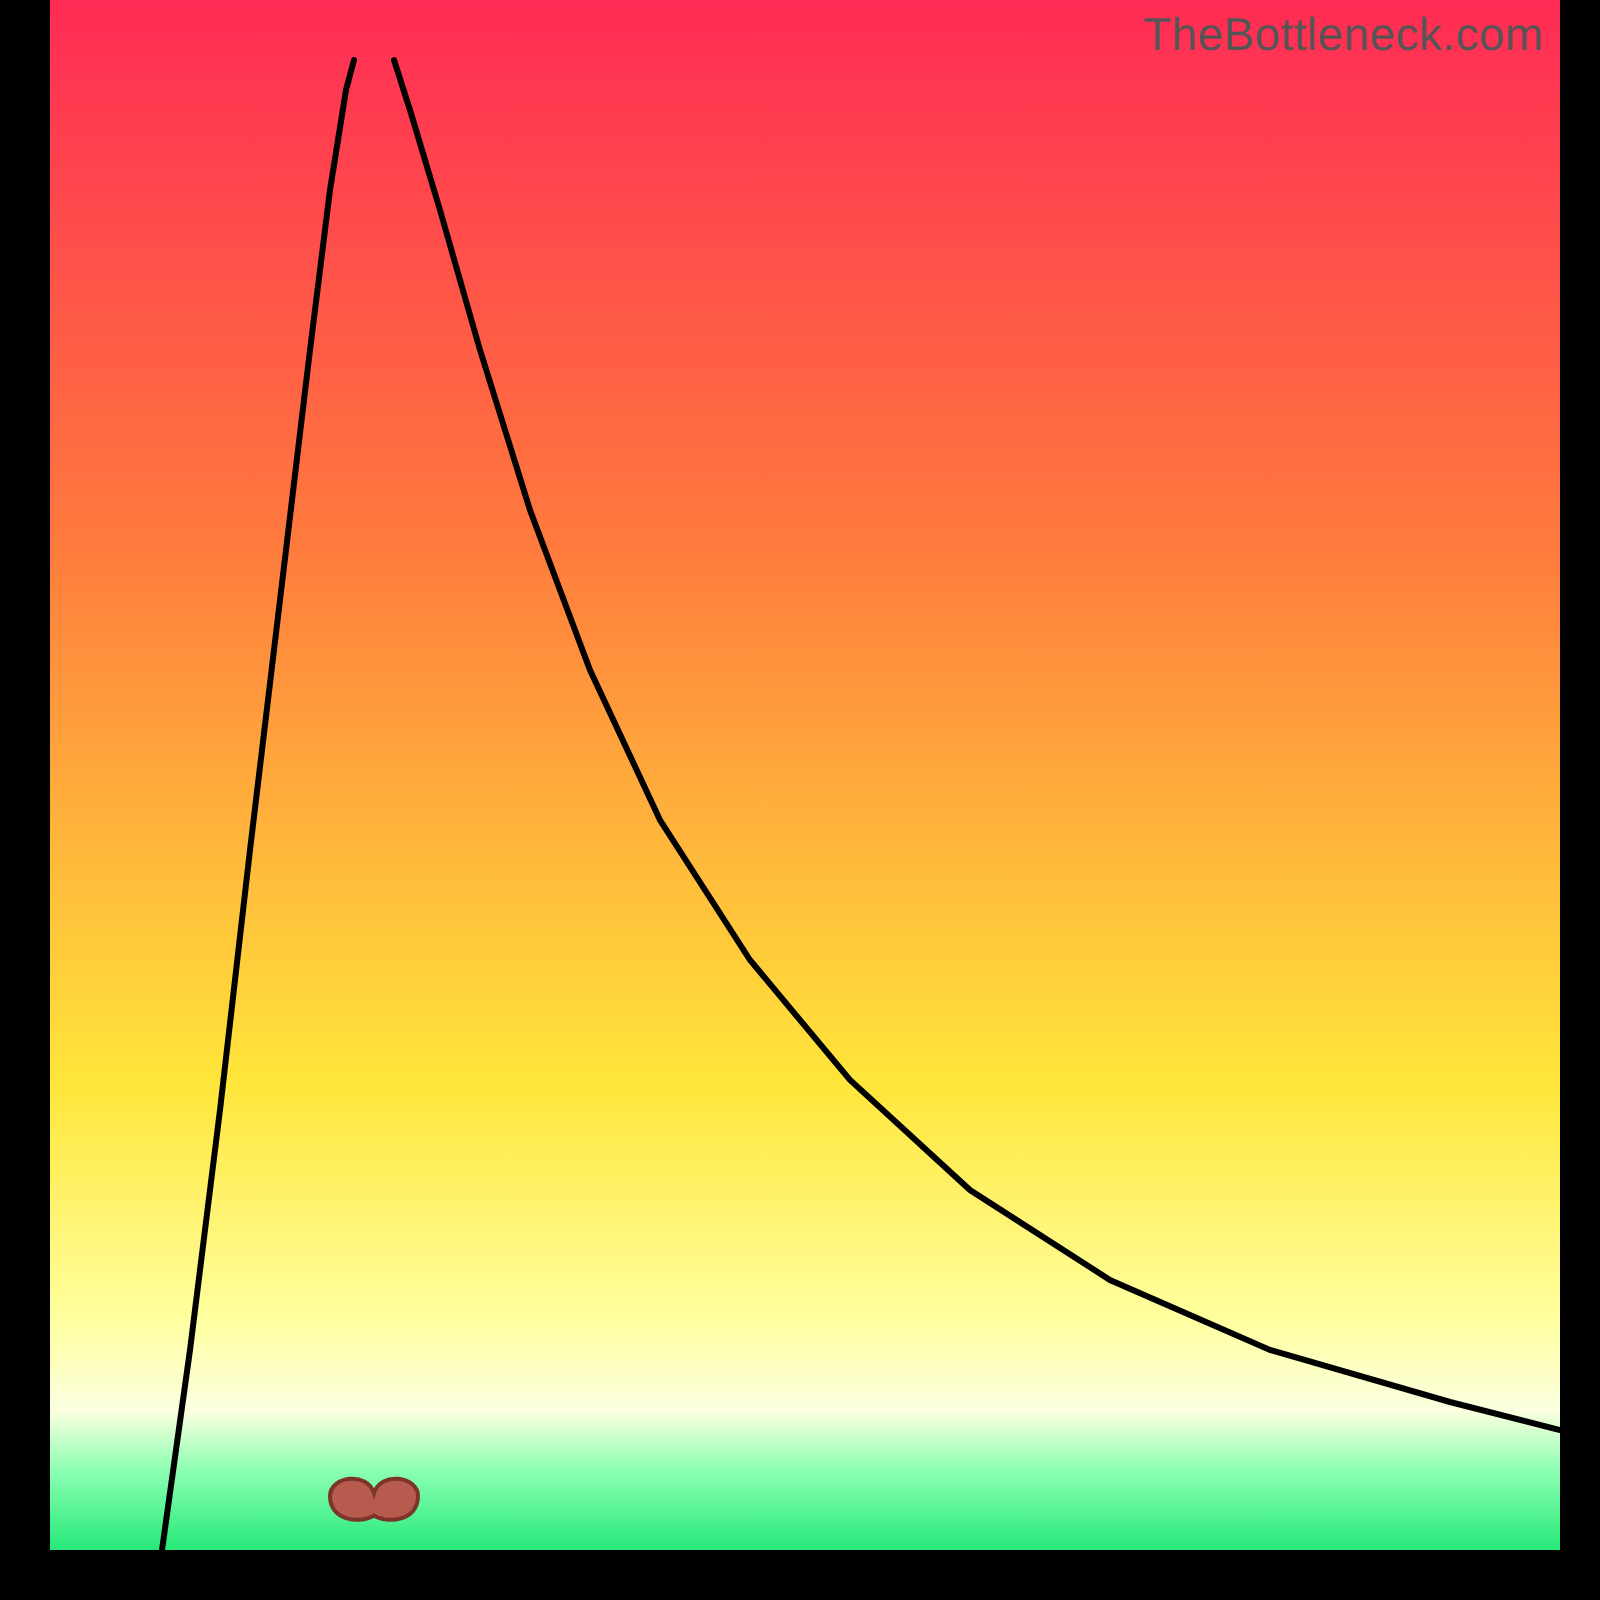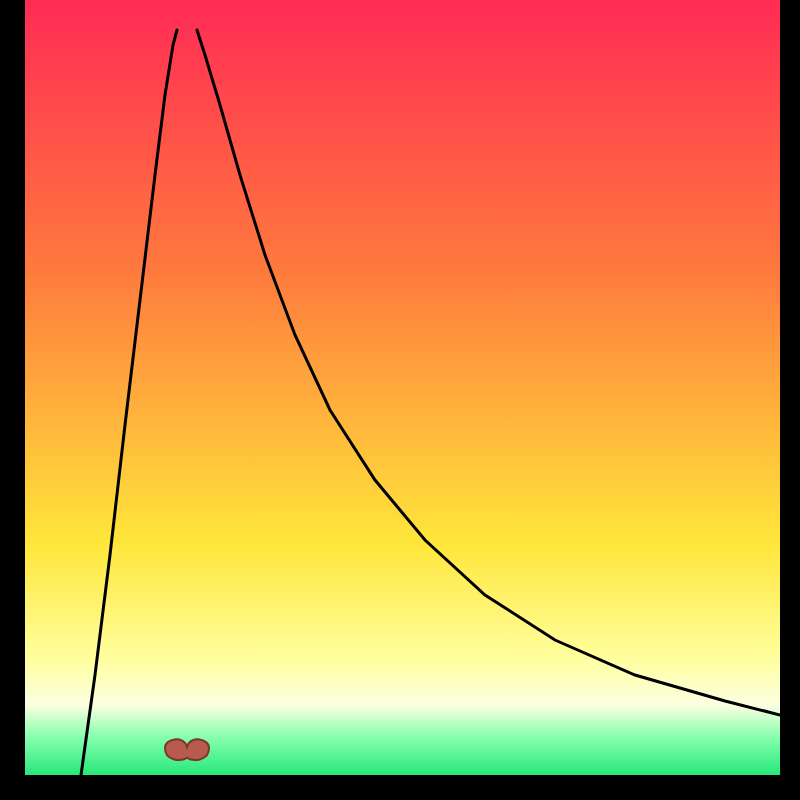--- a/index.html
+++ b/index.html
@@ -64,14 +64,15 @@
       <path id="left-path" fill="none" stroke="#000000" stroke-width="3" stroke-linecap="round" d="M56.0 775.0 L70.0 675.0 L85.0 555.0 L100.0 425.0 L115.0 300.0 L130.0 175.0 L140.0 95.0 L148.0 45.0 L152.0 30.0"></path>
       <path id="right-path" fill="none" stroke="#000000" stroke-width="3" stroke-linecap="round" d="M172.0 30.0 L180.0 55.0 L195.0 105.0 L215.0 175.0 L240.0 255.0 L270.0 335.0 L305.0 410.0 L350.0 480.0 L400.0 540.0 L460.0 595.0 L530.0 640.0 L610.0 675.0 L700.0 701.0 L755.0 715.0"></path>
       <path id="blob-path" fill="#b85b4f" stroke="#7c342b" stroke-width="2" d="M 162 746.6
      C 158.7 735.4, 140 738.2, 140 748
      C 140 760.6, 155.4 762, 162 757.8
      C 168.6 762, 184 760.6, 184 748
      C 184 738.2, 165.3 735.4, 162 746.6
      Z"></path>
     </svg>
 
+    <div class="watermark">TheBottleneck.com</div>
   </div>
 </div>
 
 </body></html>

